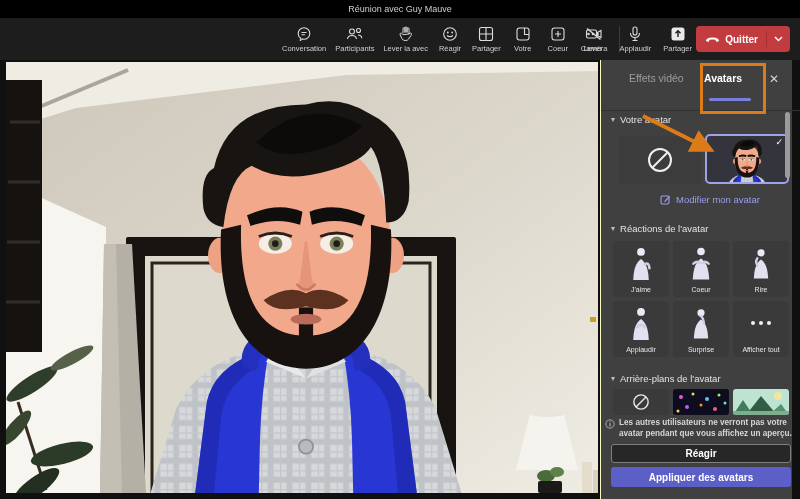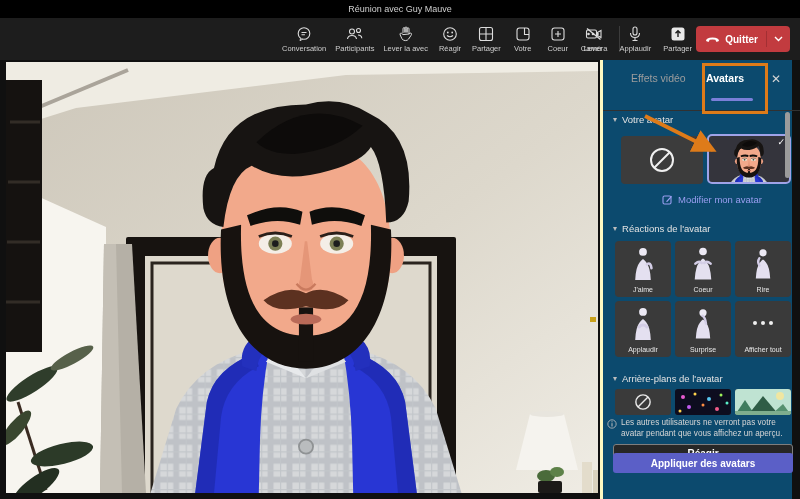--- a/index.html
+++ b/index.html
@@ -20,21 +20,21 @@
   .quit{position:absolute;right:10px;top:8px;height:26px;background:#c23b3f;border-radius:4px;display:flex;align-items:center;color:#fff;font-size:10px;font-weight:bold;cursor:pointer;}
   .quit-main{display:flex;align-items:center;gap:5px;padding:0 8px 0 9px;}
   .quit-sep{width:1px;height:16px;background:#a32f33;}
   .quit-caret{padding:0 7px;display:flex;align-items:center;}
 
   
   .video{position:absolute;left:6px;top:62px;width:592px;height:431px;background:#000;}
   .video svg{display:block;}
 
   
-  .panel{position:absolute;left:600px;top:60px;width:192px;height:439px;background:#0c4a6e;border-left:3px solid #fef9c3;box-sizing:border-box;}
+  .panel{position:absolute;left:600px;top:60px;width:192px;height:439px;background:#404040;border-left:1px solid #fef9c3;box-sizing:border-box;}
   .tabs{position:absolute;left:0;top:0;width:200px;height:50px;border-bottom:1px solid #313131;}
   .tab{position:absolute;top:12px;font-size:10.5px;color:#9d9d9d;cursor:pointer;}
   .tab.inactive{left:28px;}
   .tab.active{left:103px;color:#fff;font-weight:bold;}
   .tab-underline{position:absolute;left:108px;top:38px;width:42px;height:3px;border-radius:2px;background:#7a7fd9;}
   .tab-box{position:absolute;left:99px;top:3px;width:60px;height:45px;border:3px solid #de7b19;pointer-events:none;}
   .close{position:absolute;right:22px;top:12px;color:#d5d5d5;font-size:12px;cursor:pointer;}
 
   .sec-head{position:absolute;left:10px;display:flex;align-items:center;gap:5px;color:#e3e3e3;font-size:9.5px;cursor:pointer;}
   .sec-head .chev{color:#bdbdbd;font-size:8px;}
@@ -45,24 +45,24 @@
 
   .edit-link{position:absolute;left:12px;top:134px;display:flex;align-items:center;gap:5px;color:#9a9ef0;font-size:9.5px;cursor:pointer;padding-left:47px;}
 
   .rx-tile{position:absolute;width:56px;height:56px;background:#3a3a3a;border-radius:4px;cursor:pointer;display:flex;flex-direction:column;align-items:center;justify-content:flex-end;padding-bottom:4px;box-sizing:border-box;}
   .rx-label{color:#e8e8e8;font-size:7px;margin-top:1px;}
   .rx-fig{flex:1;display:flex;align-items:center;justify-content:center;}
 
   .bg-thumb{position:absolute;top:329px;width:56px;height:26px;border-radius:3px;overflow:hidden;background:#3a3a3a;cursor:pointer;display:flex;align-items:center;justify-content:center;}
 
   .notice{position:absolute;left:4px;top:357px;width:192px;display:flex;gap:4px;color:#d6d6d6;font-size:8.2px;line-height:11px;}
-  .notice .txt{flex:1;padding-right:4px;}
+  .notice .txt{flex:1;padding-right:4px;font-weight:bold;}
 
   .btn-preview{position:absolute;left:10px;top:384px;width:180px;height:19px;border:1px solid #7e7e7e;border-radius:3px;background:#272727;color:#fff;font-weight:bold;font-size:10px;display:flex;align-items:center;justify-content:center;box-sizing:border-box;cursor:pointer;}
-  .btn-apply{position:absolute;left:10px;top:393px;width:180px;height:20px;border-radius:3px;background:#5b5fc7;color:#fff;font-weight:bold;font-size:10px;display:flex;align-items:center;justify-content:center;cursor:pointer;}
+  .btn-apply{position:absolute;left:10px;top:407px;width:180px;height:20px;border-radius:3px;background:#5b5fc7;color:#fff;font-weight:bold;font-size:10px;display:flex;align-items:center;justify-content:center;cursor:pointer;}
 
   .scrollbar{position:absolute;right:2px;top:52px;width:5px;height:66px;border-radius:3px;background:#9b9b9b;cursor:pointer;}
   .arrow-annot{position:absolute;left:0;top:0;pointer-events:none;}
   .hidden-defs{position:absolute;width:0;height:0;overflow:hidden;}
 </style>
 </head>
 <body>
 
 <svg class="hidden-defs" aria-hidden="true">
   <defs>

